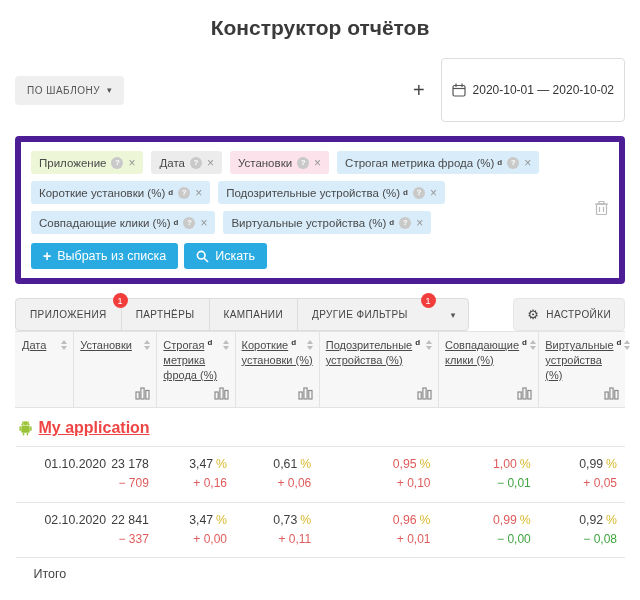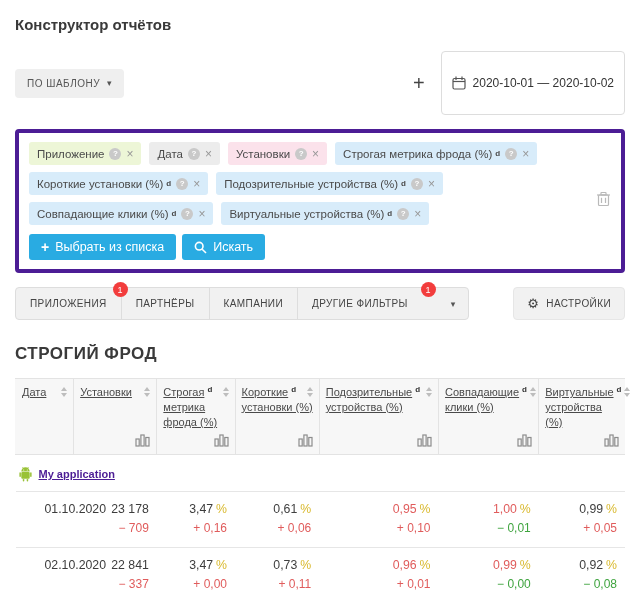--- a/index.html
+++ b/index.html
@@ -1,34 +1,34 @@
 <!DOCTYPE html>
 <html lang="ru"><head>
 <meta charset="utf-8">
 <style>
   * { margin:0; padding:0; box-sizing:border-box; }
   html,body { width:640px; height:600px; background:#fff; overflow:hidden;
               font-family:"Liberation Sans", sans-serif; color:#3c3c3c; }
   .page { padding:12px 15px; }
 
-  h1 { font-size:15px; font-weight:700; color:#3a3a3a; margin:4px 0 18px; }
+  h1 { font-size:21px; font-weight:700; color:#3a3a3a; margin:4px 12px 18px;text-align:center; }
 
   
   .toolbar { display:flex; justify-content:space-between; align-items:center; }
   .btn-gray { background:#efefef; border:none; border-radius:4px; padding:9px 12px;
               font-size:10px; letter-spacing:.5px; color:#555; font-family:inherit;
               display:inline-flex; align-items:center; gap:7px; cursor:pointer; }
   .caret { font-size:9px; color:#555; }
   .tb-right { display:flex; align-items:center; gap:16px; }
   .plus-big { font-size:20px; color:#444; line-height:1; cursor:pointer; }
   .datebox { border:1px solid #ddd; border-radius:4px; background:#fff; padding:24px 10px;
              display:inline-flex; align-items:center; gap:7px; font-size:12px; color:#333; cursor:pointer; }
 
   
-  .filterbox { position:relative; border:4px solid #4c1d95; border-radius:4px;
+  .filterbox { position:relative; border:6px solid #4c1d95; border-radius:4px;
                margin-top:14px; padding:9px 34px 9px 10px; }
   .chips { display:flex; flex-wrap:wrap; gap:7px 8px; }
   .chip { display:inline-flex; align-items:center; gap:5px; height:23px; padding:0 8px;
           border-radius:3px; font-size:11.5px; color:#4a4a4a; cursor:default; }
   .chip sup { font-size:8px; font-weight:700; margin-left:-2px; }
   .chip-green { background:#edf6d7; }
   .chip-gray  { background:#ececec; }
   .chip-pink  { background:#fbe2eb; }
   .chip-blue  { background:#d8ecfa; }
   .q { width:12px; height:12px; border-radius:50%; background:#c9c9c9; color:#fff;
@@ -71,21 +71,21 @@
   .th-top { display:flex; align-items:flex-start; gap:3px; }
   .th-link { font-size:11px; color:#4a4a4a; text-decoration:underline; cursor:pointer; line-height:1.35; }
   .th-top sup { font-size:8px; font-weight:700; color:#333; }
   .sort { display:inline-flex; flex-direction:column; gap:2px; margin-left:auto; padding-top:2px; cursor:pointer; }
   .sort i { display:block; width:0; height:0; border-left:3.5px solid transparent; border-right:3.5px solid transparent; }
   .sort .up { border-bottom:4px solid #bdbdbd; }
   .sort .dn { border-top:4px solid #bdbdbd; }
   .th-chart { margin-top:auto; text-align:right; cursor:pointer; }
 
   .grouprow td { padding:11px 2px 9px; }
-  .applink { color:#4c1d95; font-weight:700; font-size:11px; text-decoration:underline; cursor:pointer; }
+  .applink { color:#ef4444; font-weight:700; font-size:16px; text-decoration:underline; cursor:pointer; }
   .appcell { display:flex; align-items:center; gap:6px; }
 
   tbody td { vertical-align:top; }
   .datarow td { border-top:1px solid #e6e6e6; padding:8px 8px 9px; line-height:1.55; }
   .num { text-align:right; }
   .val { font-size:12.3px; color:#3c3c3c;margin-left:21px; }
   .pct { color:#d9b92e; margin-left:3px; }
   .c-green { color:#404040; } .c-red { color:#e05c5c; } .c-dark { color:#3c3c3c; }
   .delta { font-size:12px; }
   .d-red { color:#e05c5c; } .d-green { color:#3fa43f; }
@@ -212,21 +212,20 @@
         <span class="badge badge-in">1</span>
         <span class="caret tab-caret">▾</span>
       </div>
     </div>
     <button class="btn-settings">
       <span class="gear">⚙</span>
       <span>НАСТРОЙКИ</span>
     </button>
   </div>
 
-  <h2>СТРОГИЙ ФРОД</h2>
 
   <table>
     <colgroup>
       <col style="width:58px">
         <col style="width:83px">
         <col style="width:78px">
       <col style="width:84px">
         <col style="width:119px">
         <col style="width:100px">
         <col style="width:86px">

